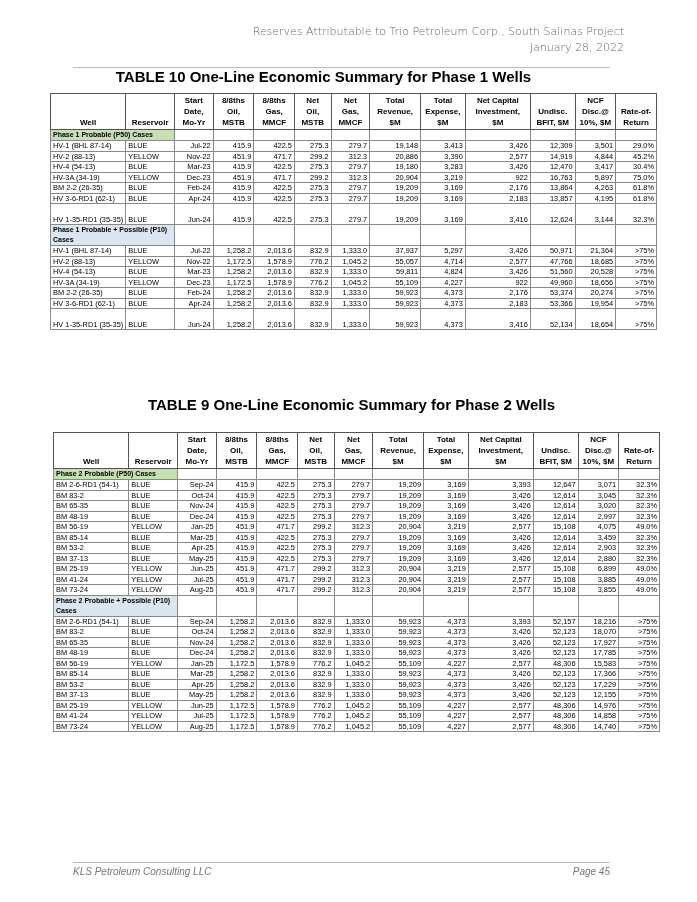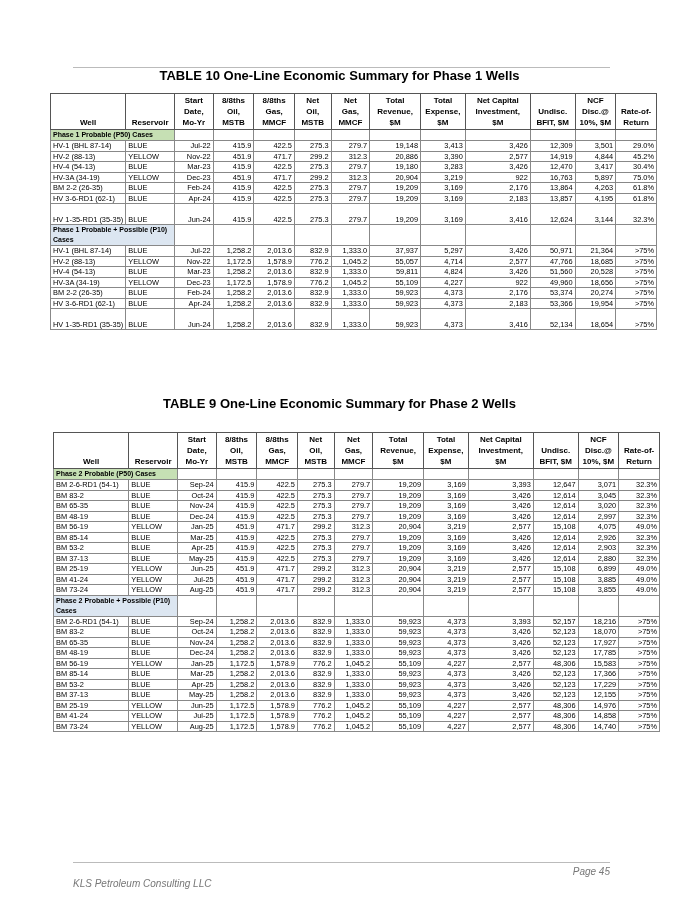--- a/index.html
+++ b/index.html
@@ -1,38 +1,40 @@
 <!DOCTYPE html>
 <html><head>
 <meta charset="utf-8">
 <style>
   html, body { margin:0; padding:0; background:#fff; }
   body { width:697px; height:902px; position:relative; font-family:"Liberation Sans", sans-serif; color:#000; overflow:hidden; }
   .hdr { position:absolute; right:73px; top:24px; text-align:right; font-size:11px; color:#666; line-height:16px; font-family:"DejaVu Sans", sans-serif; font-weight:300; }
   .hdr-line { position:absolute; left:73px; right:87px; top:67px; border-top:1px solid #bbb; }
-  .title { position:absolute; left:16px; width:647px; text-align:center; font-weight:bold; font-size:13px; font-family:"Liberation Sans", sans-serif; }
+  .title { position:absolute; left:0; width:647px; text-align:center; font-weight:bold; font-size:15px; font-family:"Liberation Sans", sans-serif; }
   #t1-title { top:68px; }
-  #t2-title { top:396px; }
+  #t2-title { top:396px;margin-left:28px; }
   table { position:absolute; border-collapse:collapse; font-size:7.4px; font-family:"Liberation Sans", sans-serif; table-layout:fixed; }
   #t1 { left:50px; top:93px; width:607px; border:1.5px solid #333; }
   #t2 { left:53px; top:432px; width:607px; border:1.5px solid #333; }
   th { font-weight:bold; font-size:8px; vertical-align:bottom; text-align:center; border:1px solid #555; padding:1px 1px; line-height:11px; }
   td { border:1px solid #888; padding:0 2px; height:9.5px; line-height:9.5px; white-space:nowrap; overflow:hidden; }
   td.num { text-align:right; }
   td.left { text-align:left; }
   tr.sec td { font-weight:bold; font-size:7px; }
   tr.tall td { height:20px; vertical-align:bottom; }
   .ftr-line { position:absolute; left:73px; right:87px; top:862px; border-top:1px solid #bbb; }
-  .ftr-left { position:absolute; left:73px; top:866px; font-size:10px; font-style:italic; color:#777;margin-top:12px; }
+  .ftr-left { position:absolute; left:73px; top:866px; font-size:10px; font-style:italic; color:#777; }
   .ftr-right { position:absolute; right:87px; top:866px; font-size:10px; font-style:italic; color:#777; }
 </style>
 </head>
 <body>
 
 <div class="hdr">
+  <div>Reserves Attributable to Trio Petroleum Corp., South Salinas Project</div>
+  <div>January 28, 2022</div>
 </div>
 <div class="hdr-line"></div>
 
 <div class="title" id="t1-title">TABLE 10 One-Line Economic Summary for Phase 1 Wells</div>
 <table id="t1">
     <colgroup>
       <col style="width: 74px;">
       <col style="width: 48px;">
       <col style="width: 38px;">
       <col style="width: 40px;">
@@ -526,21 +528,21 @@
         <td class="left">BLUE</td>
         <td class="num">Mar-25</td>
         <td class="num">415.9</td>
         <td class="num">422.5</td>
         <td class="num">275.3</td>
         <td class="num">279.7</td>
         <td class="num">19,209</td>
         <td class="num">3,169</td>
         <td class="num">3,426</td>
         <td class="num">12,614</td>
-        <td class="num">2,926</td>
+        <td class="num">3,459</td>
         <td class="num">32.3%</td>
       </tr>
       <tr>
         <td class="left">BM 53-2</td>
         <td class="left">BLUE</td>
         <td class="num">Apr-25</td>
         <td class="num">415.9</td>
         <td class="num">422.5</td>
         <td class="num">275.3</td>
         <td class="num">279.7</td>

